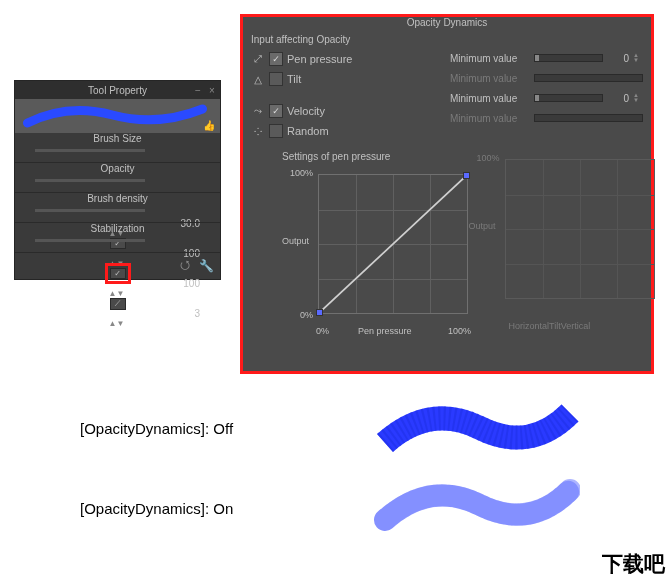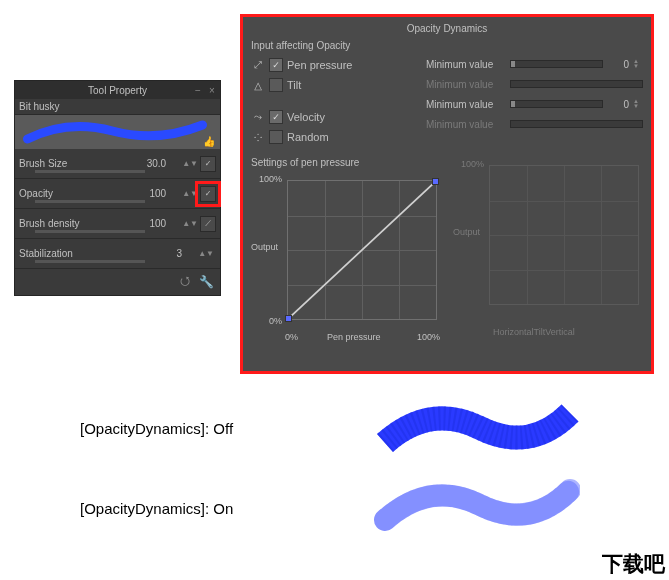--- a/index.html
+++ b/index.html
@@ -7,54 +7,54 @@
   
   
   .tool-panel { position: absolute; left: 14px; top: 80px; width: 207px; background: #3a3a3a; color: #c0c0c0; border: 1px solid #252525; }
   .tp-title { background: #2e2e2e; display: flex; align-items: center; justify-content: center; height: 18px; position: relative; font-size: 10px; }
   .tp-title-icons { position: absolute; right: 2px; display: flex; gap: 2px; }
   .tp-title-icons span { width: 12px; height: 12px; display: flex; align-items: center; justify-content: center; cursor: pointer; color: #888; }
   .tp-name { background: #3a3a3a; height: 16px; padding: 0 4px; font-size: 10px; display: flex; align-items: center; border-bottom: 1px solid #2a2a2a; }
   .tp-preview { height: 34px; background: #5a5a5a; margin: 0; position: relative; display: flex; align-items: center; justify-content: center; }
   .tp-preview svg { width: 100%; height: 30px; }
   .tp-preview .lock { position: absolute; right: 4px; bottom: 2px; color: #aaa; font-size: 10px; }
-  .tp-row { display: flex; align-items: center; height: 30px; padding: 0 4px; border-bottom: 1px solid #2a2a2a; }
+  .tp-row { display: flex; align-items: center; height: 30px; padding: 0 4px; border-bottom: 1px solid #2a2a2a; flex-direction: column; }
   .tp-label { flex: 0 0 85px; font-size: 10px; }
   .tp-val { width: 40px; text-align: right; font-size: 10px; margin-left: auto; margin-right: 16px; }
   .tp-dyn { width: 16px; height: 16px; background: #4a4a4a; border: 1px solid #2a2a2a; display: flex; align-items: center; justify-content: center; cursor: pointer; }
   .tp-dyn.highlight { outline: 3px solid #ff1a1a; outline-offset: 2px; }
   .tp-slider { position: absolute; left: 20px; width: 110px; height: 3px; background: #555; margin-top: 16px; }
   .tp-select { background: #4a4a4a; border: 1px solid #2a2a2a; width: 70px; height: 18px; font-size: 10px; color: #c0c0c0; padding: 0 4px; display: flex; align-items: center; justify-content: space-between; }
   .taper-boxes { display: flex; gap: 2px; margin-left: auto; margin-right: 4px; }
   .taper-box { width: 24px; height: 16px; background: #888; border: 1px solid #444; }
   .taper-box.dark { background: #4a4a4a; }
   .tp-arrow { width: 14px; height: 16px; background: #4a4a4a; border: 1px solid #2a2a2a; display: flex; align-items: center; justify-content: center; font-size: 9px; }
   .tp-footer { display: flex; justify-content: flex-end; gap: 4px; padding: 4px; }
   .tp-footer-icon { width: 18px; height: 18px; color: #888; display: flex; align-items: center; justify-content: center; font-size: 12px; cursor: pointer; }
 
   
-  .dyn-panel { position: absolute; left: 240px; top: 14px; width: 414px; height: 360px; background: #4a4a4a; color: #c0c0c0; border: 3px solid #ff1a1a; padding: 6px 8px; }
+  .dyn-panel { position: absolute; left: 240px; top: 14px; width: 414px; height: 360px; background: #4a4a4a; color: #c0c0c0; border: 3px solid #ff1a1a; padding: 0 8px; }
   .dyn-title { text-align: center; font-size: 10px; margin-bottom: 6px; }
   .dyn-section-label { font-size: 10px; margin-bottom: 4px; }
-  .dyn-top { display: flex; gap: 0; }
+  .dyn-top { display: flex; gap: 24px; }
   .dyn-inputs { width: 150px; }
   .dyn-input-row { display: flex; align-items: center; height: 20px; gap: 4px; }
   .dyn-icon { width: 14px; text-align: center; font-size: 10px; }
   .dyn-check { width: 14px; height: 14px; background: #5a5a5a; border: 1px solid #333; display: flex; align-items: center; justify-content: center; font-size: 9px; }
   .dyn-check.on { background: #6a6a6a; }
   .dyn-check.on::after { content: "✓"; color: #ddd; }
   .dyn-minvals { flex: 1; }
   .dyn-min-row { display: flex; align-items: center; height: 20px; gap: 4px; font-size: 10px; }
   .dyn-min-row.dim { color: #7a7a7a; }
   .dyn-min-label { width: 80px; margin-left: 25px; }
   .dyn-min-slider { flex: 1; height: 8px; background: #3a3a3a; border: 1px solid #2a2a2a; position: relative; }
   .dyn-min-slider.active::after { content:""; position:absolute; left:0; top:0; width:4px; height:100%; background:#888; }
   .dyn-min-val { width: 22px; text-align: right; }
   .dyn-spinner { width: 10px; display:flex; flex-direction:column; font-size:6px; line-height:5px; color:#888; }
-  .dyn-graphs { display: flex; gap: 12px; margin-top: 10px; }
+  .dyn-graphs { display: flex; gap: 12px; margin-top: 10px; margin-left: 31px; }
   .graph-box { flex: 1; }
   .graph-title { font-size: 10px; margin-bottom: 4px; }
   .graph-title.dim { color: #7a7a7a; }
   .graph-area { position: relative; height: 170px; }
   .graph-grid { position: absolute; left: 36px; top: 8px; width: 150px; height: 140px; border: 1px solid #707070; }
   .graph-grid.dim { border-color: #5a5a5a; }
   .gv { position:absolute; width:100%; height:1px; background:#606060; }
   .gh { position:absolute; height:100%; width:1px; background:#606060; }
   .graph-grid.dim .gv, .graph-grid.dim .gh { background:#555; }
   .graph-line { position:absolute; left:0; bottom:0; width:100%; height:100%; }
@@ -78,21 +78,20 @@
 <body>
 
 <div class="tool-panel">
   <div class="tp-title">
     <span>Tool Property</span>
     <div class="tp-title-icons">
       <span>−</span>
       <span>×</span>
     </div>
   </div>
-  <div class="tp-name">Bit husky</div>
   <div class="tp-preview">
     <svg viewBox="0 0 200 30">
         <path d="M 10 22 Q 50 2, 95 14 T 185 8" stroke="#2a4aff" stroke-width="9" fill="none" stroke-linecap="round"></path>
       </svg>
     <span class="lock">👍</span>
   </div>
 
   <div class="tp-row" style="position:relative">
     <span class="tp-label">Brush Size</span>
     <div class="tp-slider"></div>

